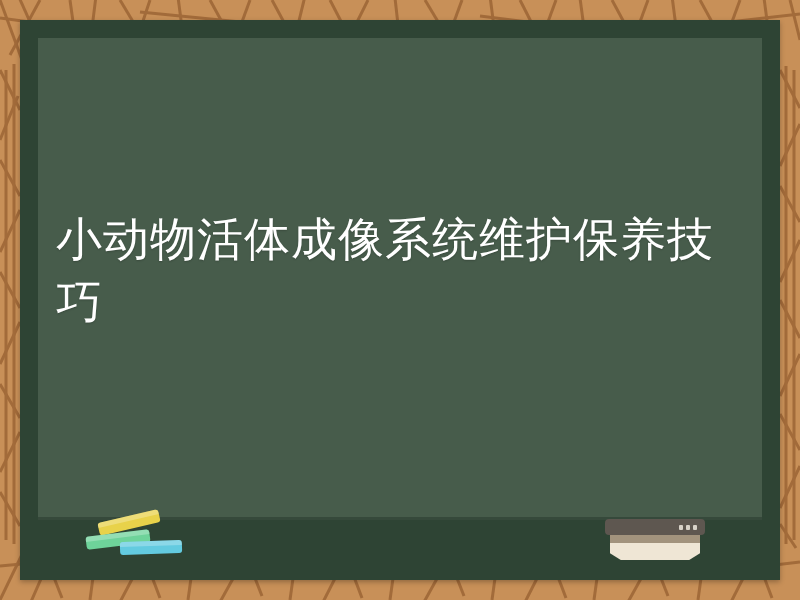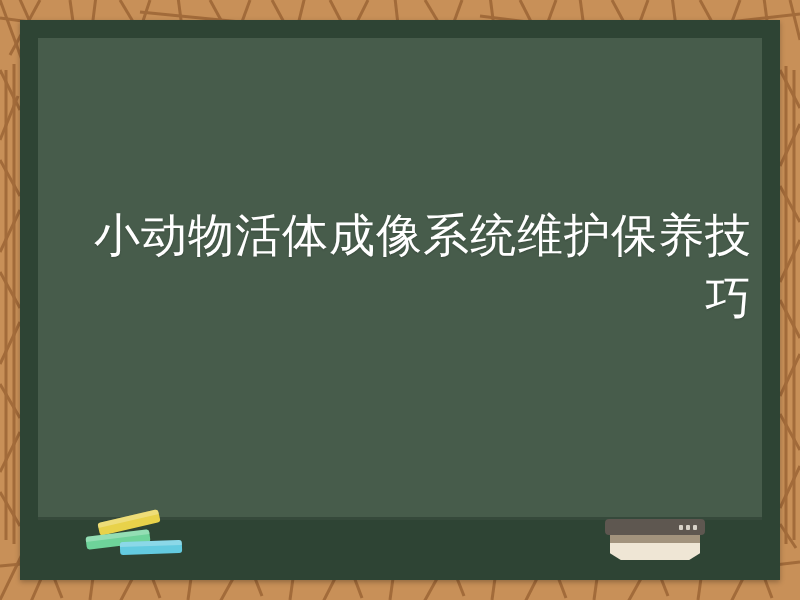--- a/index.html
+++ b/index.html
@@ -35,29 +35,28 @@
   }
   #board-surface::after{
     content:""; position:absolute; left:0; right:0; bottom:0; height:3px;
     background:rgba(30,46,34,.40);
   }
 
   
   #title-block {
     position:absolute; left:0; right:0;
     top:50%; transform:translateY(-56%);
-    text-align:right;
+    text-align:left;
     color:#ffffff;
     font-size:46px;
     line-height:1.38;
     letter-spacing:1px;
-    padding:0 10px;
+    padding:0 18px;
     text-shadow:0 1px 2px rgba(0,0,0,.20);
     white-space:pre-line;
-    font-family:Liberation Mono, monospace;
   }
 
   
   .chalk { position:absolute; border-radius:3px; }
   .chalk::after{
     content:""; position:absolute; left:0; right:0; top:0; height:42%;
     border-radius:3px 3px 0 0;
     background:rgba(255,255,255,.26);
   }
   #chalk-yellow {

